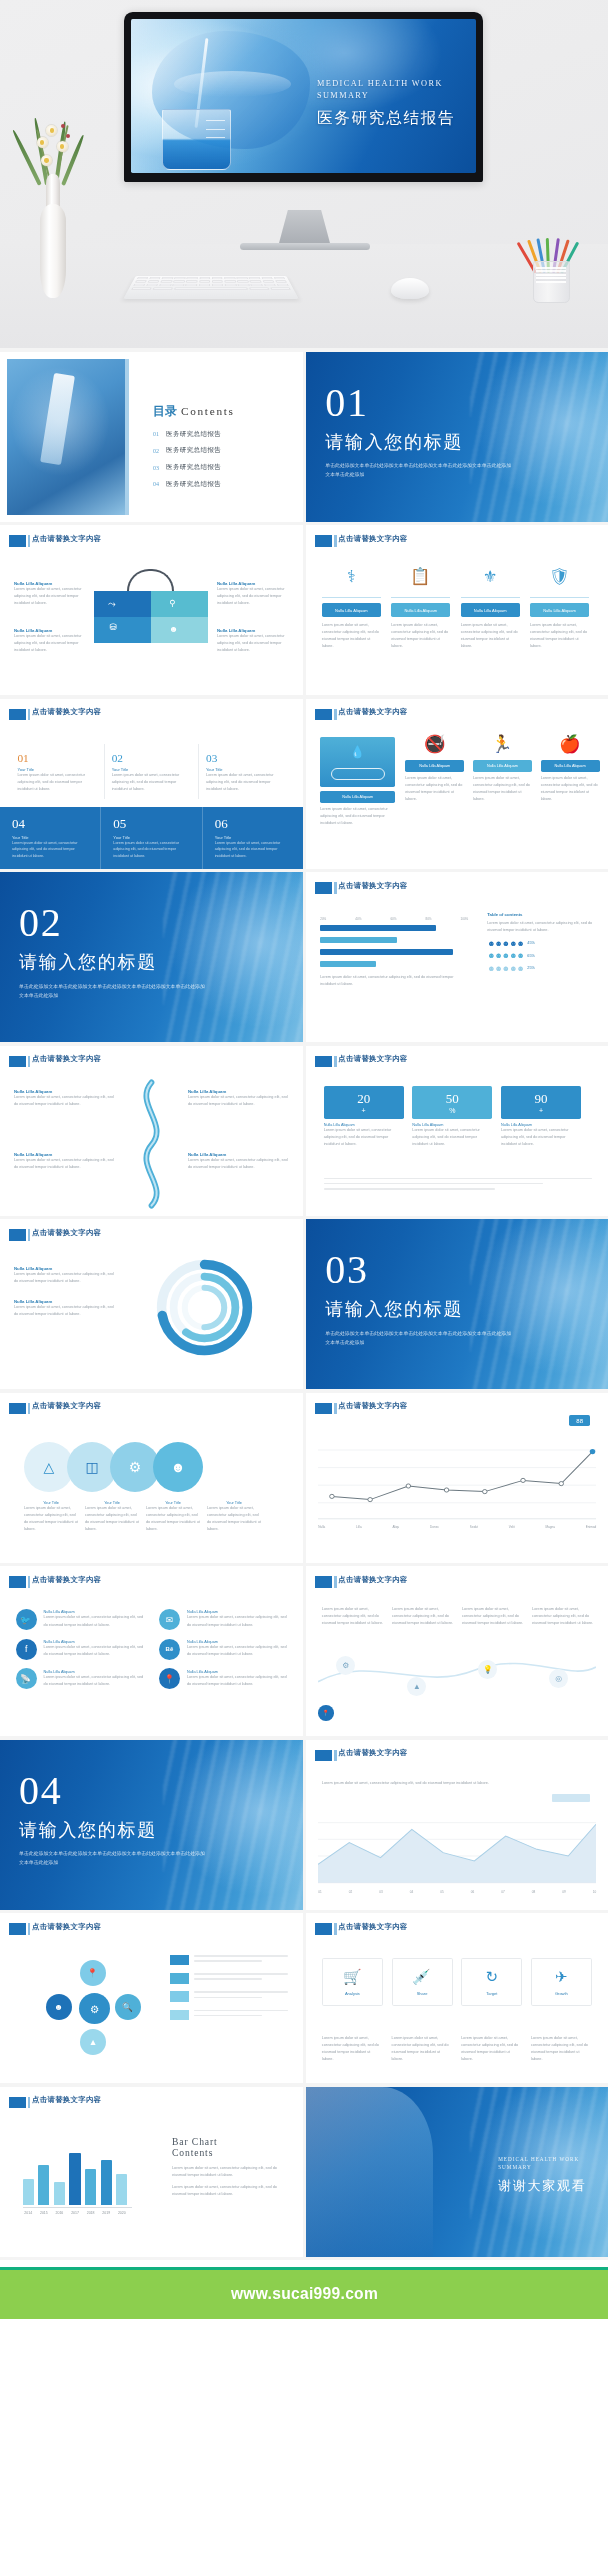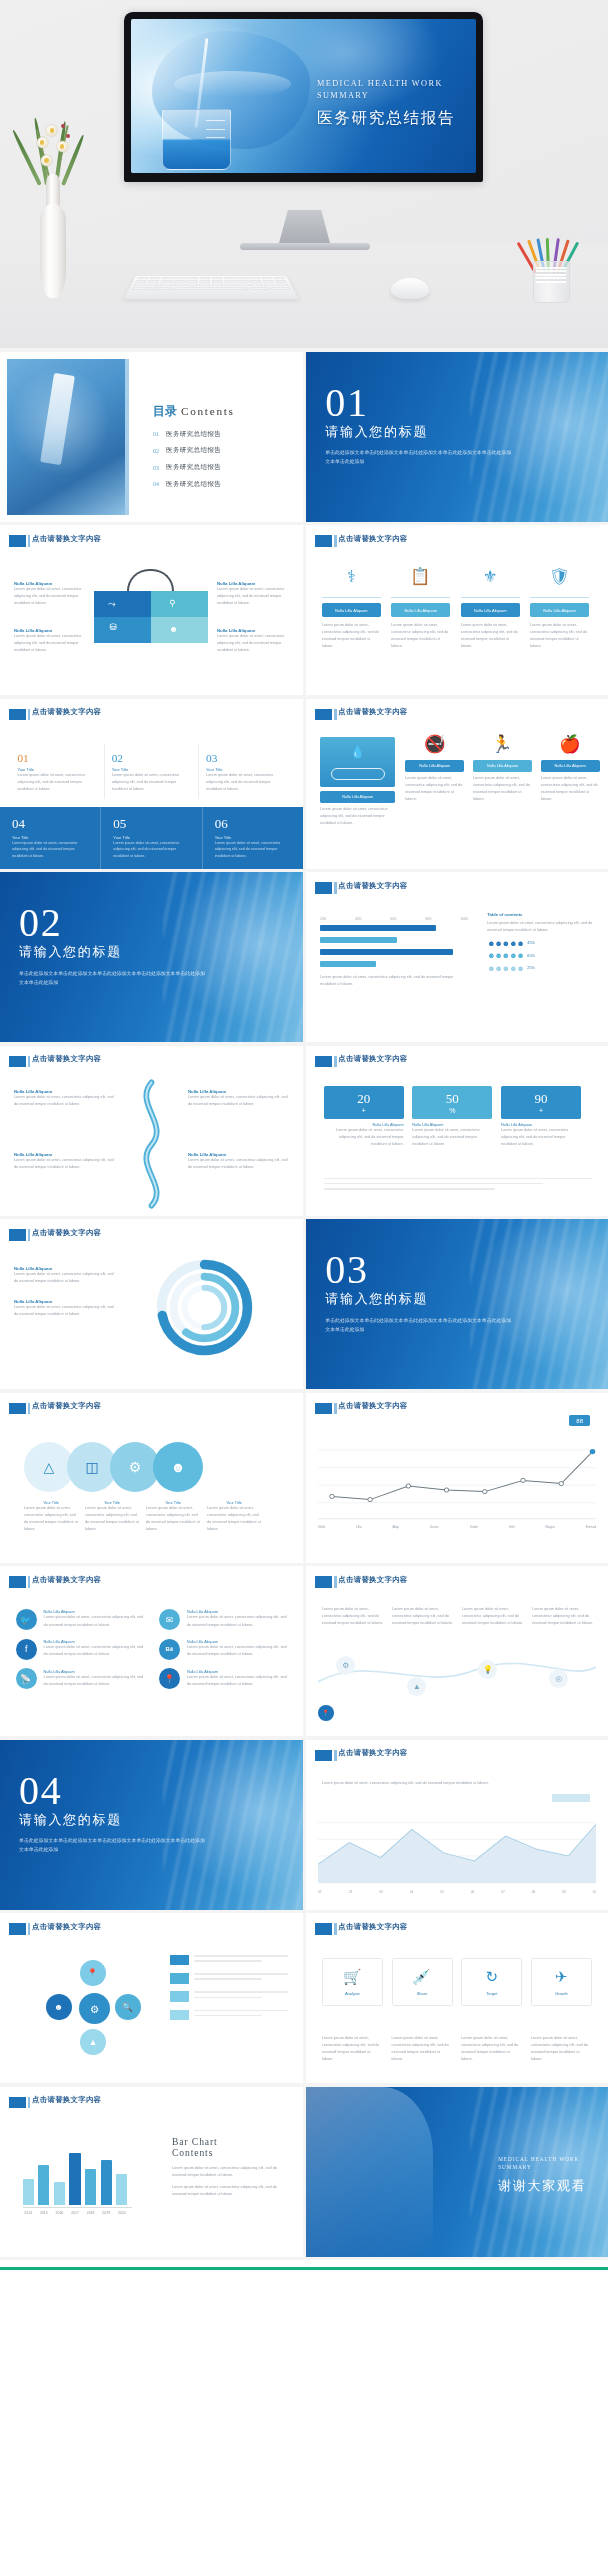--- a/index.html
+++ b/index.html
@@ -143,21 +143,21 @@
   .hdr-mark { width:17.4px; height:11.3px; background:#1e72b8; position:relative; flex:none; margin-top:1.7px;}
   .hdr-mark::after{content:"";position:absolute;right:-4.3px;top:0;width:2.6px;height:11.3px;background:#8fc0e4;}
   .hdr-text{
     font-size:7.4px; color:#2a5f93; letter-spacing:0.3px; line-height:1.45;
     max-width:96px; font-family:"Liberation Serif","DejaVu Serif",serif; font-weight:700;
   }
   .sec-num{
     font-family:"Liberation Serif","DejaVu Serif",serif;
     font-size:40px; color:#ffffff; line-height:1; letter-spacing:1.7px; font-weight:400;
   }
-  .sec-title{ font-size:13px; color:#fff; letter-spacing:1.7px; }
+  .sec-title{ font-size:18px; color:#fff; letter-spacing:1.7px; margin-top:7px; }
   .sec-sub{ font-size:4.9px; color:rgba(255,255,255,.78); line-height:1.8; margin-top:8.7px; max-width:187px; }
 
   .bg-blue{
     background:
       radial-gradient(ellipse 48% 80% at 86% 42%, rgba(190,225,248,.55) 0%, rgba(0,0,0,0) 62%),
       linear-gradient(110deg,#0b4f9c 0%,#1160ae 28%,#1f79c4 58%,#3f9bd6 82%,#7cc0e6 100%);
   }
   .bg-blue::after{
     content:""; position:absolute; right:-6%; top:-12%; width:52%; height:124%;
     background:repeating-linear-gradient(102deg, rgba(255,255,255,.12) 0 4.3px, rgba(255,255,255,0) 4.3px 14px);
@@ -597,21 +597,21 @@
           <div class="ph-text">Lorem ipsum dolor sit amet, consectetur adipiscing elit, sed do eiusmod tempor incididunt ut labore.</div>
         </div>
       </div>
 
       <div class="slide">
         <div class="hdr">
           <div class="hdr-mark"></div>
           <div class="hdr-text">点击请替换文字内容</div>
         </div>
         <div style="position:absolute;left:17.4px;top:40px;display:flex;gap:8.7px;">
-          <div style="width:80px;text-align:right;">
+          <div style="width:80px;">
             <div class="tile kpi-box" style="background:#2f8fc9;height:33px;">
               <span style="font-size:13px;font-family:'Liberation Serif',serif;">20</span>
               <span style="font-size:7px;">+</span>
             </div>
             <div style="font-size:3.8px;color:#2d7fb5;margin-top:4.3px;">Nulla Lilla Aliquam</div>
             <div class="ph-text">Lorem ipsum dolor sit amet, consectetur adipiscing elit, sed do eiusmod tempor incididunt ut labore.</div>
           </div>
           <div style="width:80px;">
             <div class="tile kpi-box" style="background:#4fb0d8;height:33px;">
               <span style="font-size:13px;font-family:'Liberation Serif',serif;">50</span>
@@ -995,16 +995,19 @@
           <div class="thanks-en">MEDICAL  HEALTH  WORK</div>
           <div class="thanks-en">SUMMARY</div>
           <div class="thanks-cn" style="margin-top:5.2px;">谢谢大家观看</div>
         </div>
       </div>
     </div>
   </div>
 
   <div class="banner-gap"></div>
   <div class="banner-rule"></div>
+  <div class="banner-b">
+    <span class="banner-b-t">www.sucai999.com</span>
+  </div>
   <div class="tail"></div>
 
 </div>
 
 
 </body></html>

